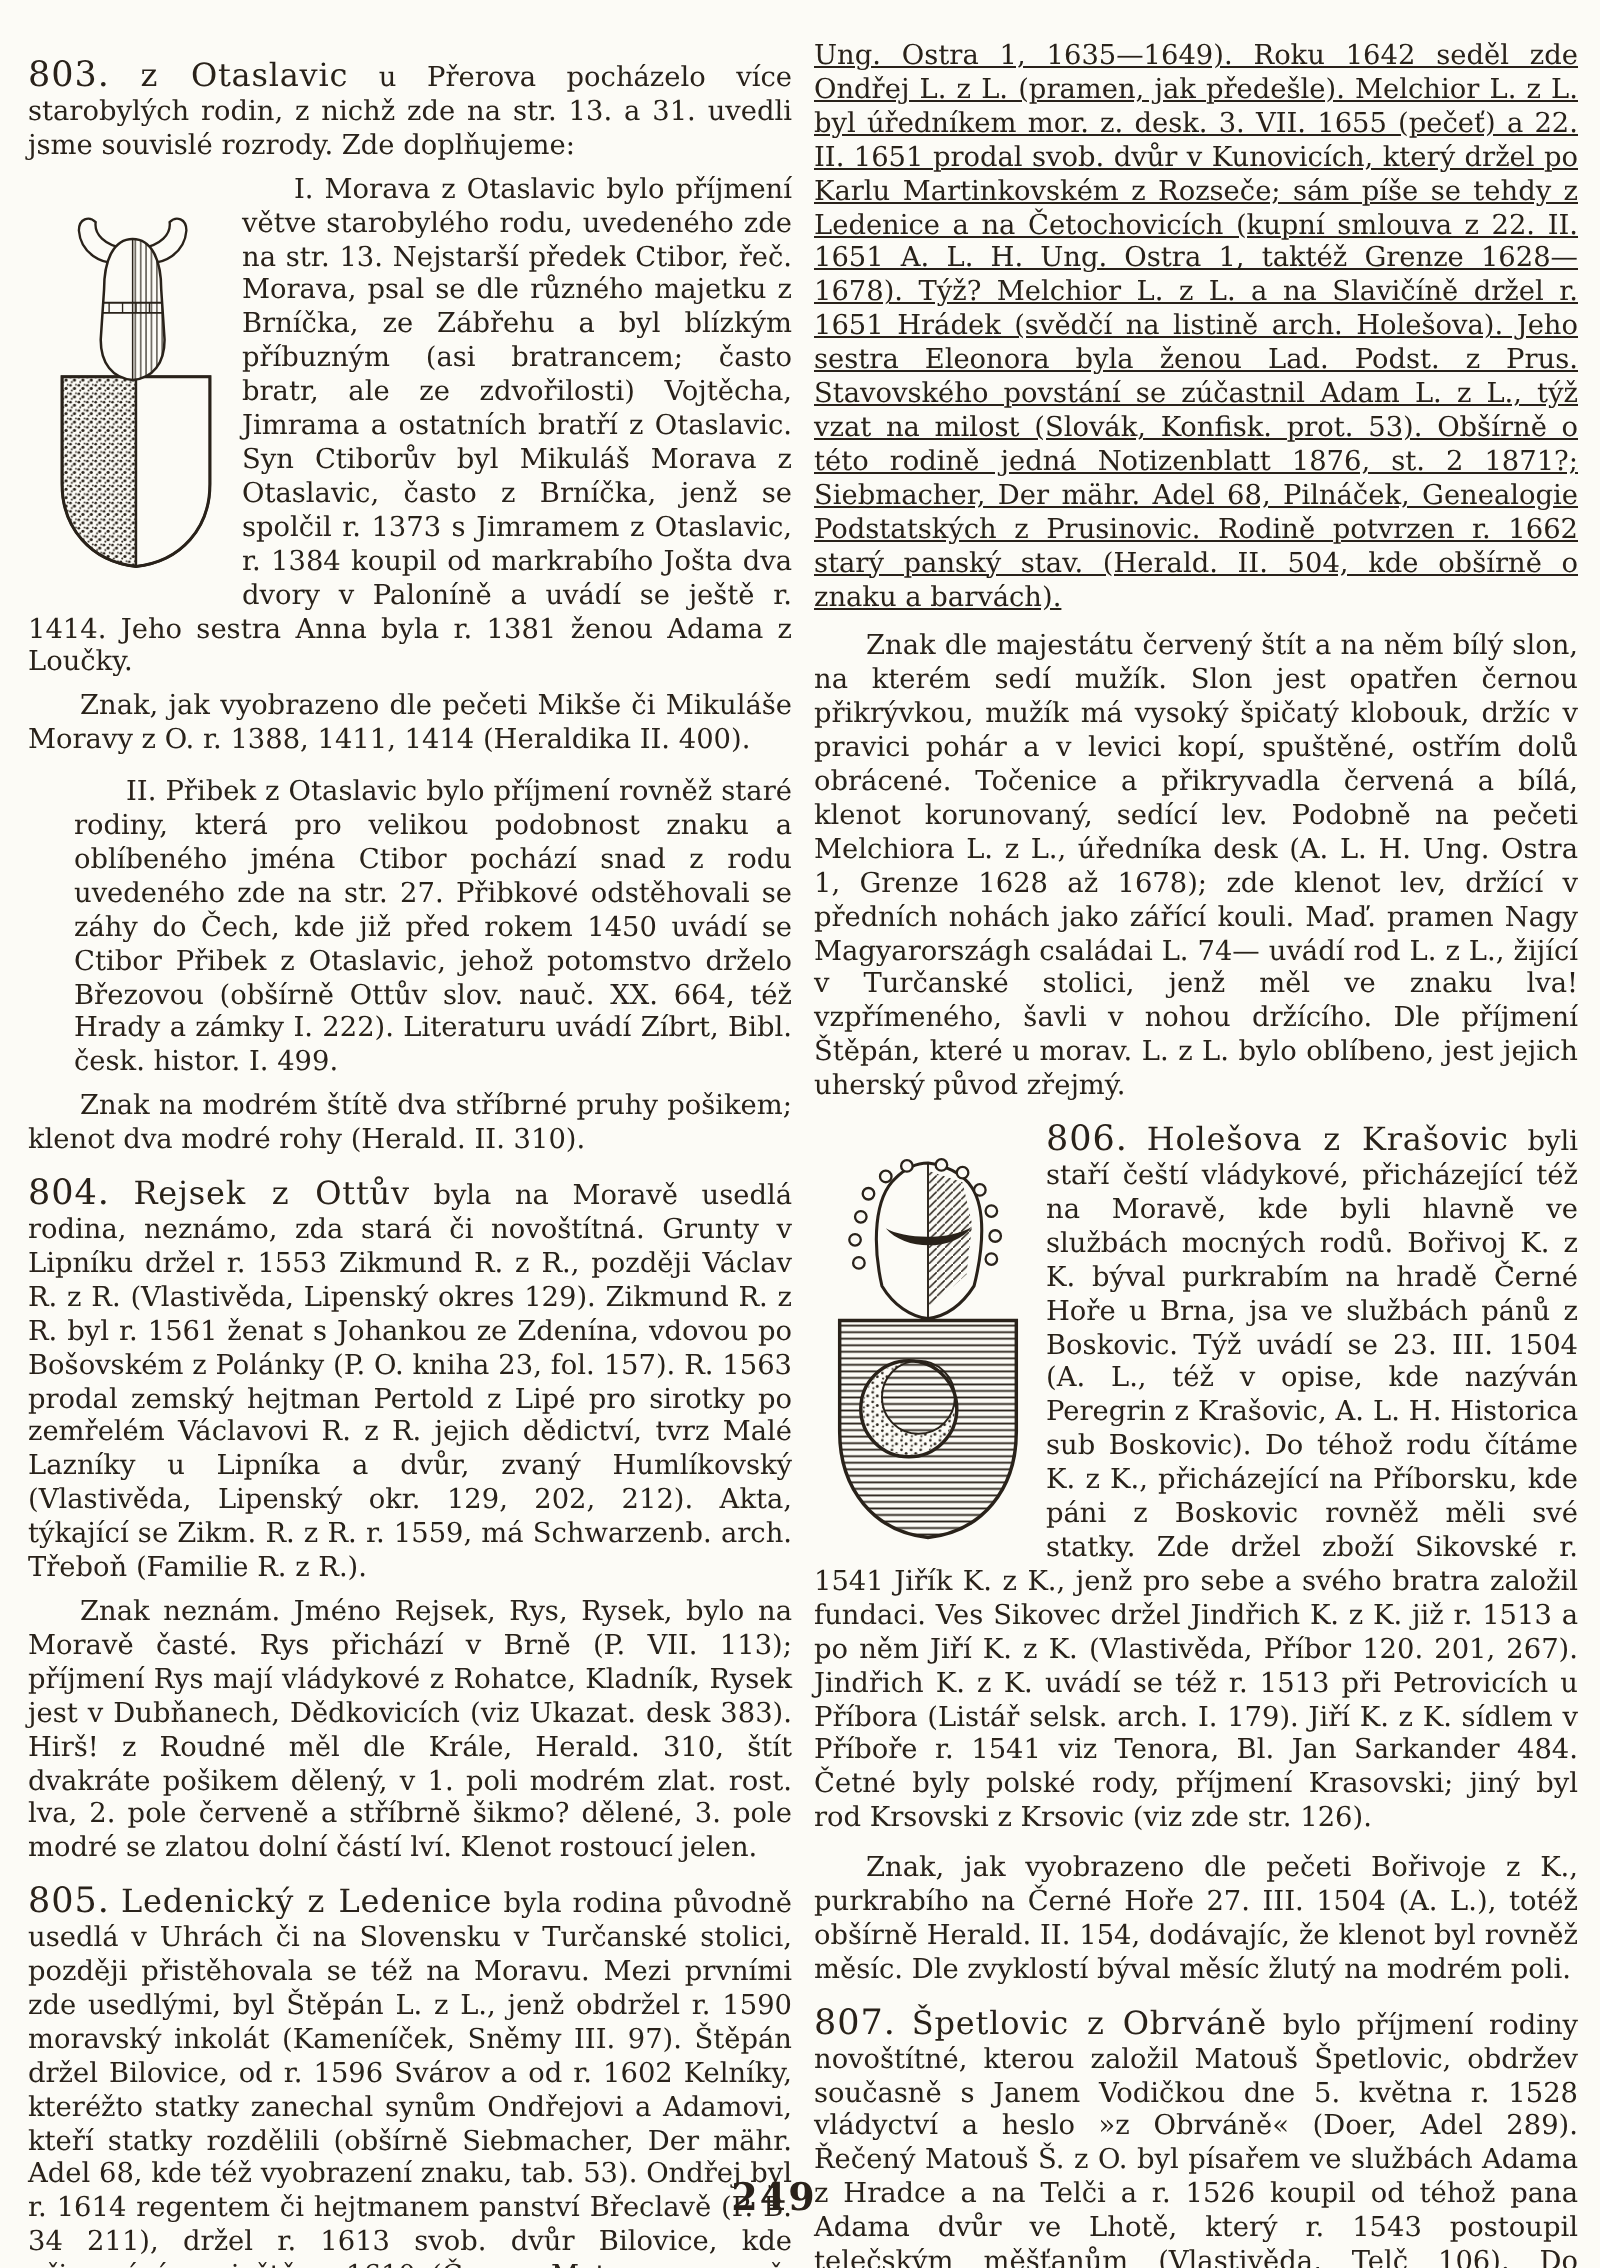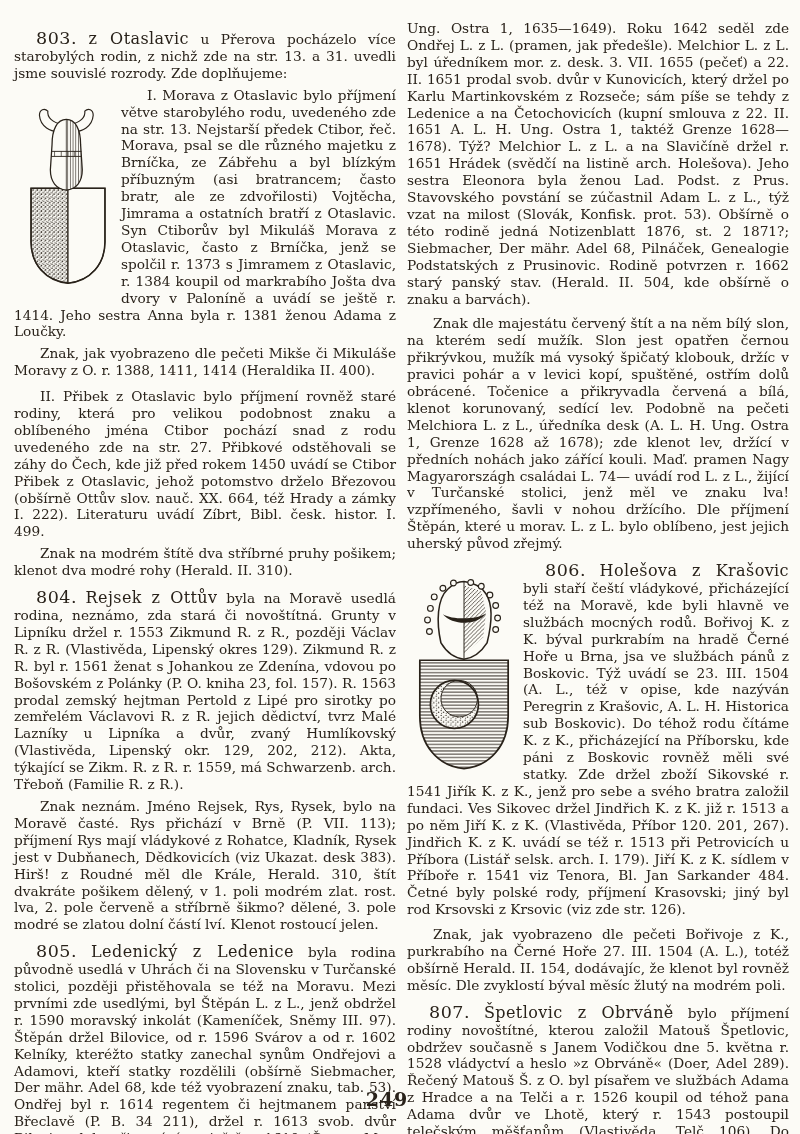--- a/index.html
+++ b/index.html
@@ -8,23 +8,23 @@
     background:#fcfbf6;color:#29221a;
     font-family:"DejaVu Serif","Liberation Serif",serif;
   }
   .page{padding:20px 10px 0 14px;}
   .columns{display:flex;gap:11px;}
   .col{width:382px;}
   p.para{
     font-size:13.7px;line-height:16.9px;text-align:justify;
     margin:0 0 5px 0;text-indent:1.9em;hyphens:none;
   }
-  p.cont{text-indent:0;}
+  p.cont{text-indent:0;text-decoration:underline;}
   p.entry-heading{text-indent:0;margin-top:10px;}
-  .enum{font-size:17.5px;letter-spacing:0.5px;line-height:1;margin-left:22px;}
+  .enum{font-size:17.5px;letter-spacing:0.5px;line-height:1;}
   .etitle{font-size:16px;font-weight:normal;letter-spacing:0.4px;line-height:1;}
   .lead{font-weight:normal;}
   .fig{float:left;}
   .fig1{width:84px;height:188px;margin:17px 11px 3px 12px;}
   .fig2{width:96px;height:198px;margin:17px 11px 3px 9px;}
   .fig svg{width:100%;height:100%;display:block;}
   .pageno{
     position:absolute;left:0;right:26px;top:1088px;text-align:center;
     font-size:19px;font-weight:bold;letter-spacing:1px;
   }
@@ -71,21 +71,21 @@
           </span>
         <b class="lead">I. Morava z Otaslavic</b>
         <span>bylo příjmení větve starobylého rodu, uvedeného zde na str. 13. Nejstarší předek Ctibor, řeč. Morava, psal se dle různého majetku z Brníčka, ze Zábřehu a byl blízkým příbuzným (asi bratrancem; často bratr, ale ze zdvořilosti) Vojtěcha, Jimrama a ostatních bratří z Otaslavic. Syn Ctiborův byl Mikuláš Morava z Otaslavic, často z Brníčka, jenž se spolčil r. 1373 s Jimramem z Otaslavic, r. 1384 koupil od markrabího Jošta dva dvory v Paloníně a uvádí se ještě r. 1414. Jeho sestra Anna byla r. 1381 ženou Adama z Loučky.</span>
       </p>
 
       <p class="para">
         <b class="lead">Znak,</b>
         <span>jak vyobrazeno dle pečeti Mikše či Mikuláše Moravy z O. r. 1388, 1411, 1414 (Heraldika II. 400).</span>
       </p>
 
-      <p class="para" style="margin-top:9px;">
+      <p class="para" style="margin-top:9px;margin-left:23px;">
         <b class="lead">II. Přibek z Otaslavic</b>
         <span>bylo příjmení rovněž staré rodiny, která pro velikou podobnost znaku a oblíbeného jména Ctibor pochází snad z rodu uvedeného zde na str. 27. Přibkové odstěhovali se záhy do Čech, kde již před rokem 1450 uvádí se Ctibor Přibek z Otaslavic, jehož potomstvo drželo Březovou (obšírně Ottův slov. nauč. XX. 664, též Hrady a zámky I. 222). Literaturu uvádí Zíbrt, Bibl. česk. histor. I. 499.</span>
       </p>
 
       <p class="para">
         <b class="lead">Znak</b>
         <span>na modrém štítě dva stříbrné pruhy pošikem; klenot dva modré rohy (Herald. II. 310).</span>
       </p>
 
       <p class="para entry-heading">

